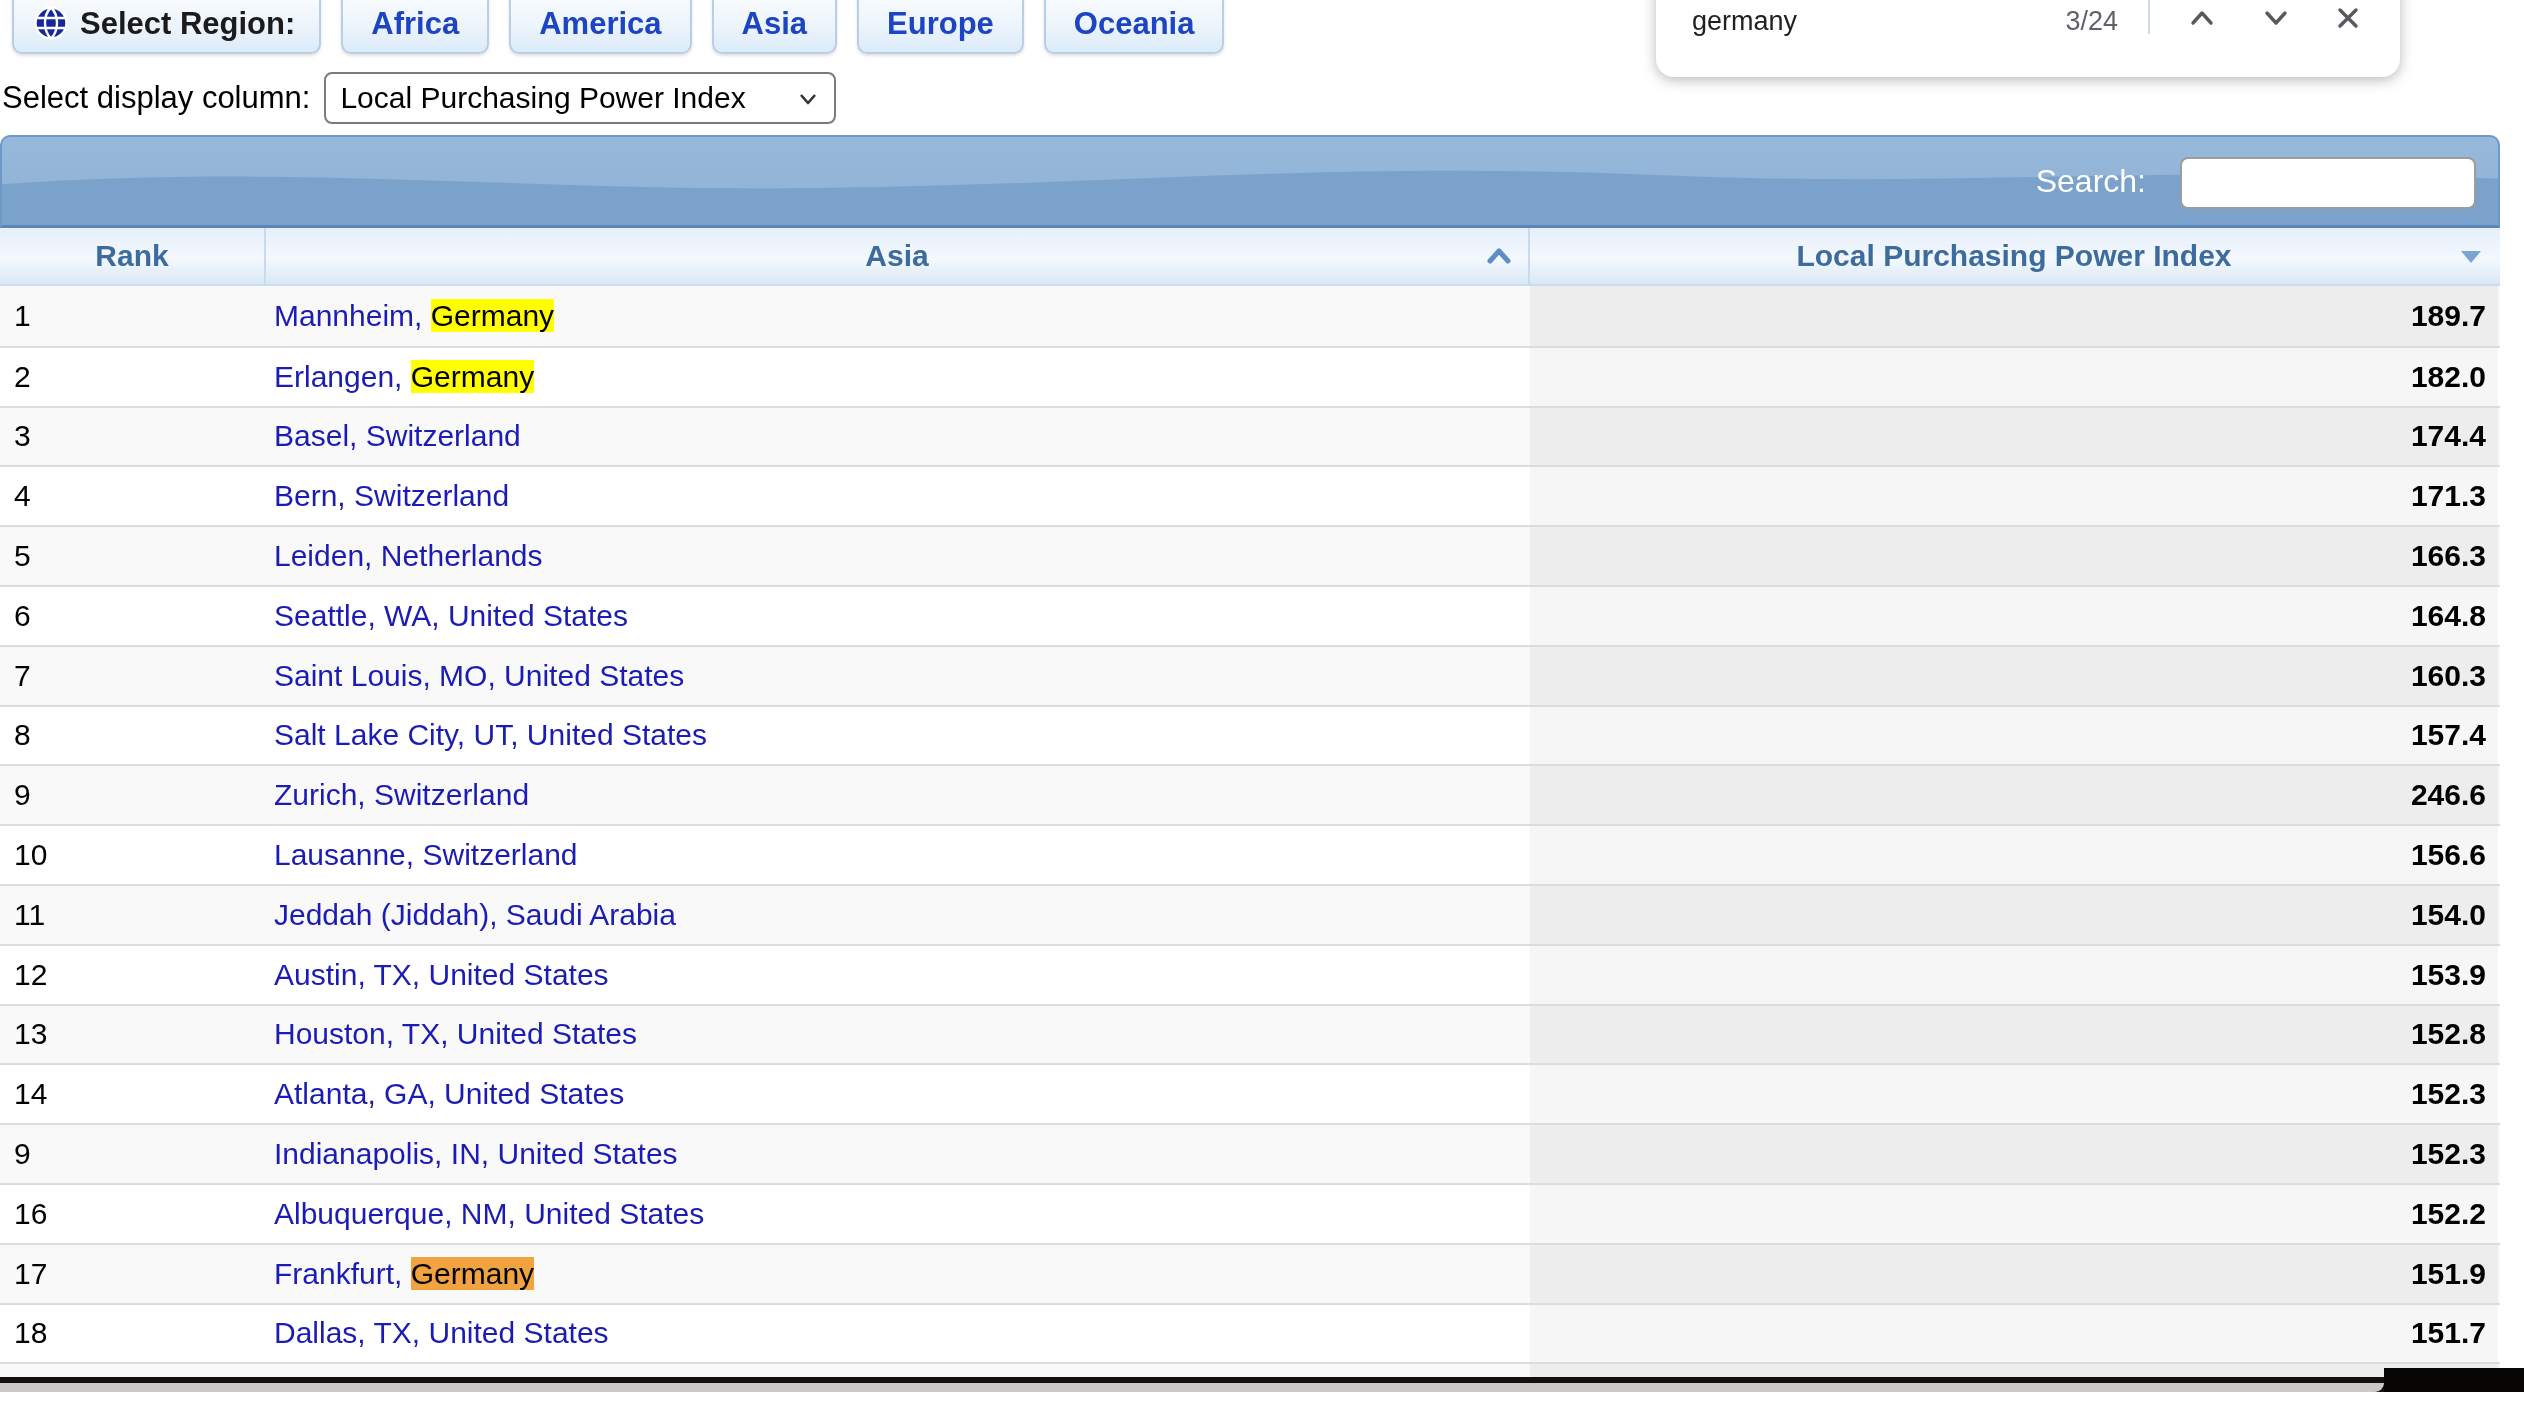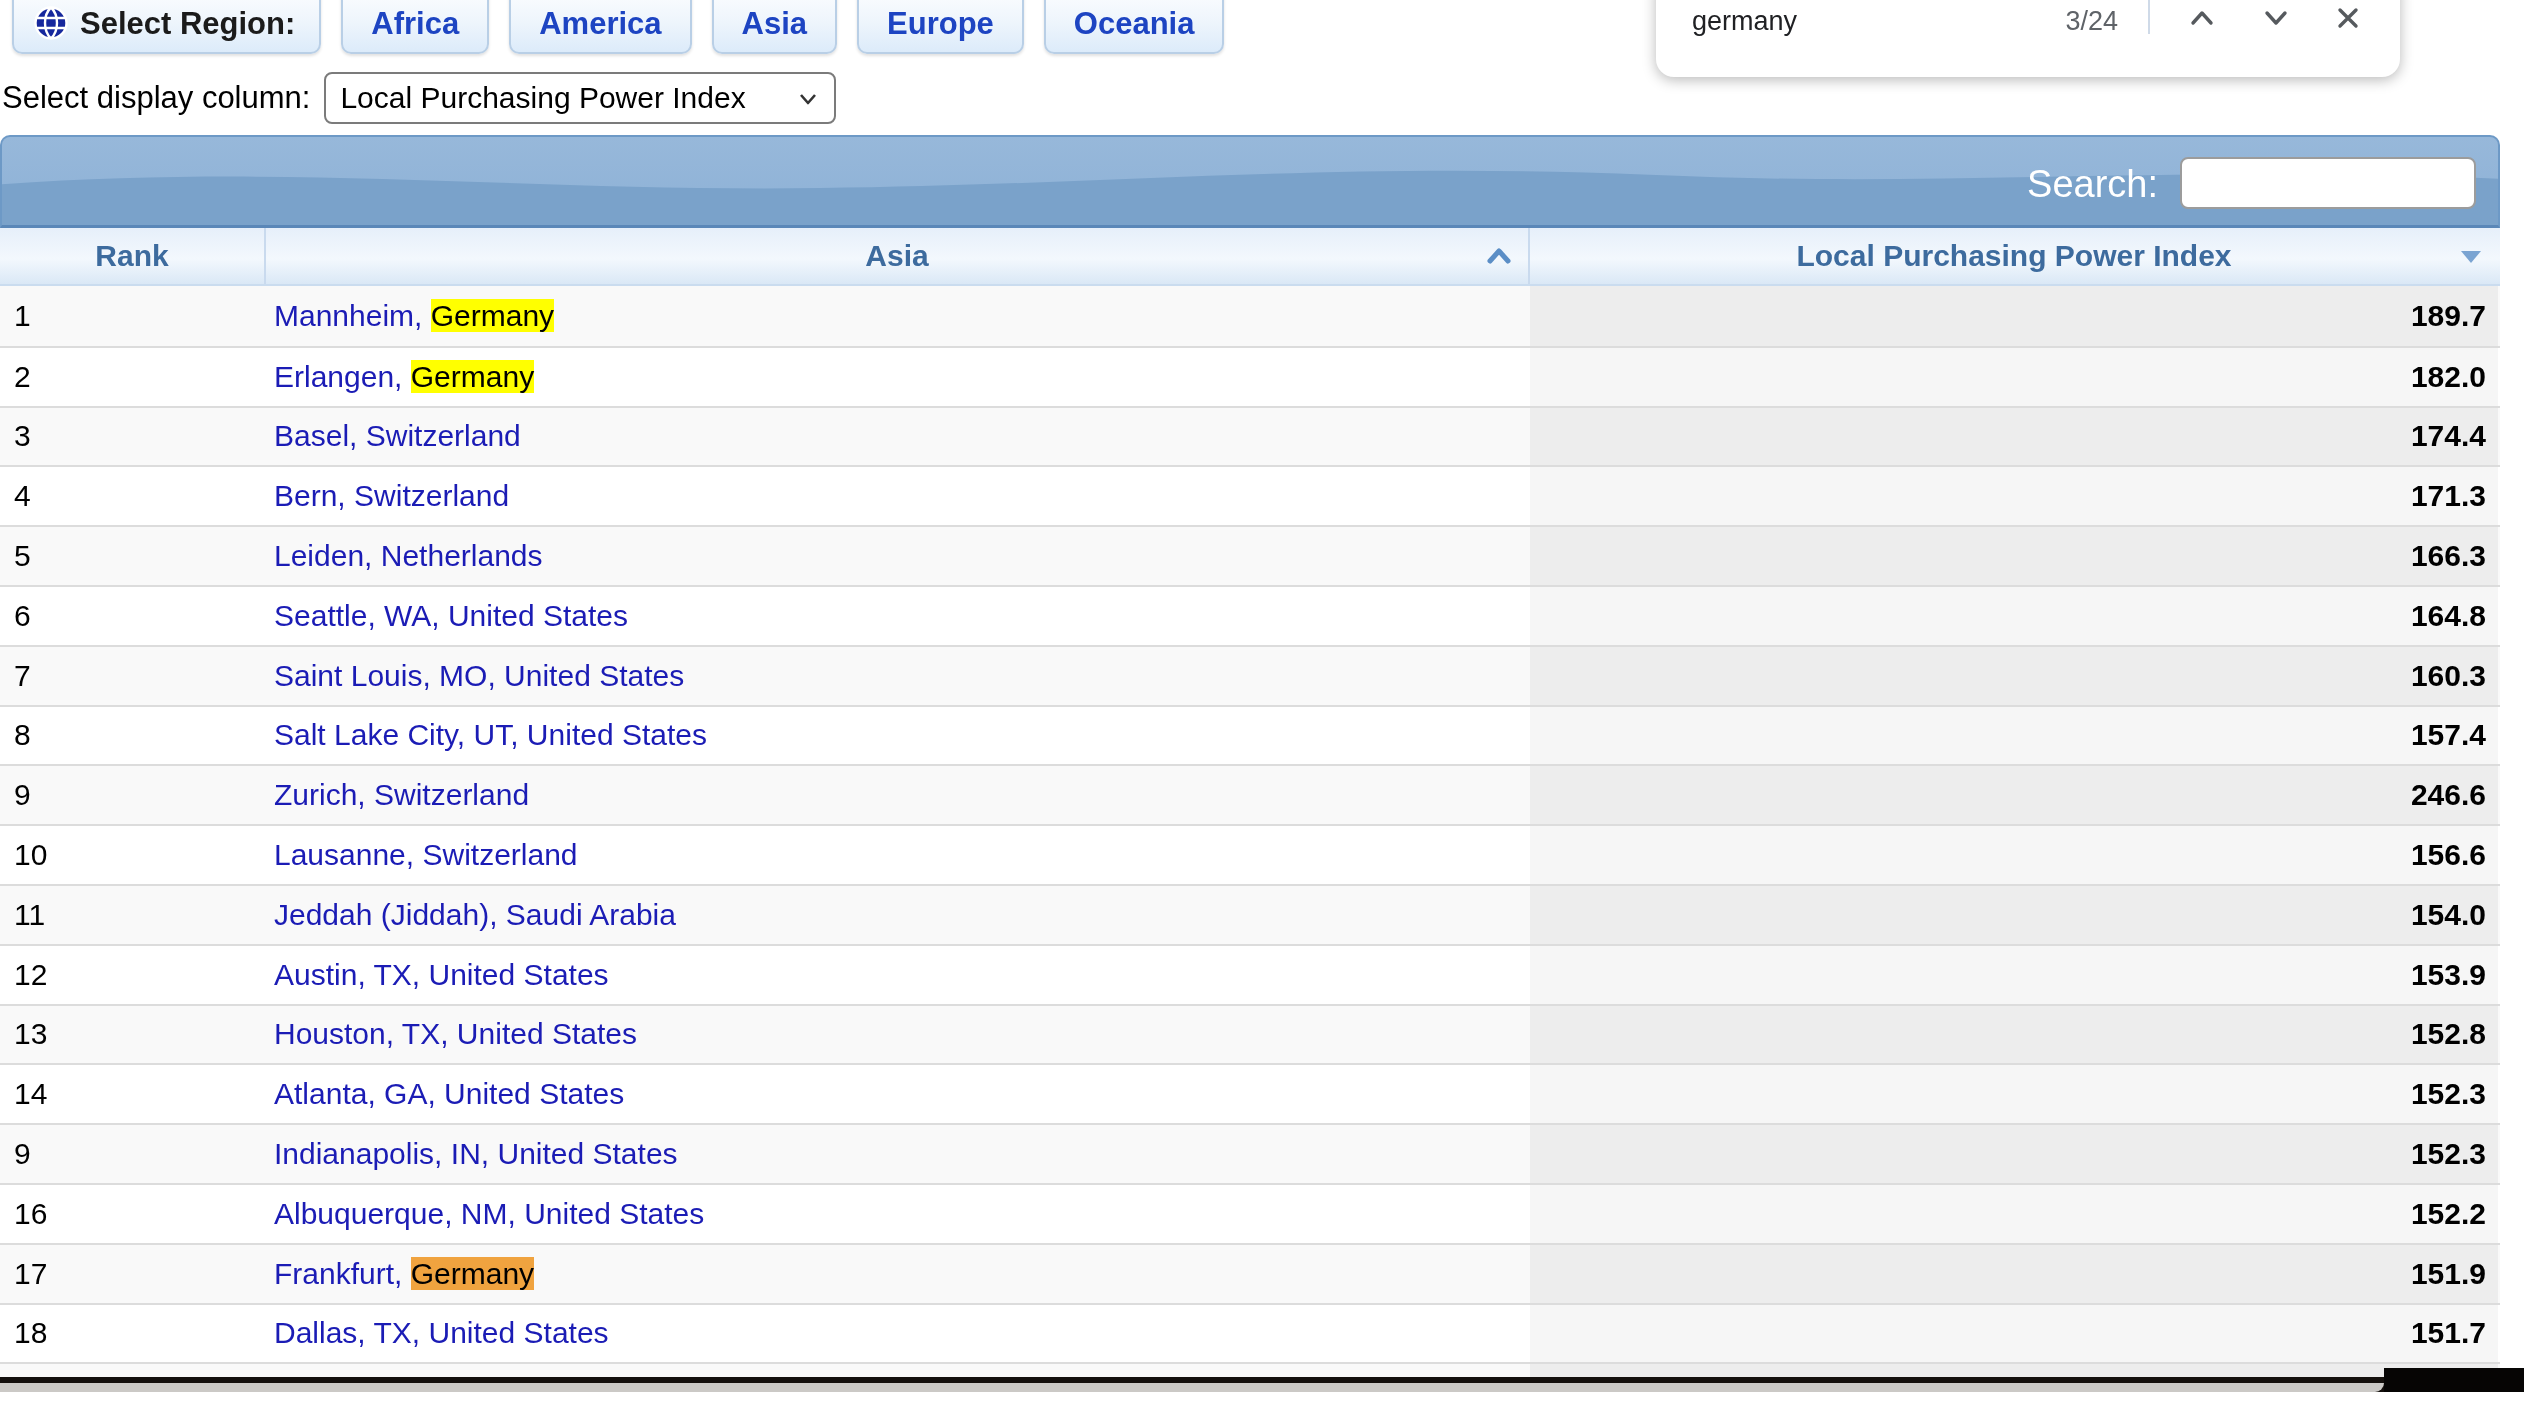--- a/index.html
+++ b/index.html
@@ -44,21 +44,21 @@
   .selbox svg{margin-left:16px;}
 
   
   .tablewrap{position:absolute;left:0;top:135px;width:2500px;}
   .band{
     position:relative;height:93px;box-sizing:border-box;
     border:2px solid #6d99c6;border-bottom:3px solid #5a87b8;border-radius:10px 10px 0 0;
     background:linear-gradient(180deg,#97b8da 0%,#8db1d6 100%);overflow:hidden;
   }
   .band svg.wave{position:absolute;left:0;top:0;width:100%;height:100%;}
-  .searchlab{position:absolute;right:340px;top:26px;font-size:38px;color:#fff;z-index:2;}
+  .searchlab{position:absolute;right:352px;top:26px;font-size:32px;color:#fff;z-index:2;}
   .searchbox{
     position:absolute;right:22px;top:20px;width:296px;height:52px;z-index:2;box-sizing:border-box;
     border:2px solid #9c9c9c;border-radius:8px;background:#fff;font-size:28px;padding:0 10px;
     font-family:"Liberation Sans",sans-serif;outline:none;
   }
   .thead{
     position:relative;height:58px;display:flex;box-sizing:border-box;
     background:linear-gradient(180deg,#e6effa 0%,#f3f8fd 55%,#dae8f6 100%);
     border-bottom:2px solid #cadcef;
     font-weight:bold;color:#3d6b9e;font-size:30px;

